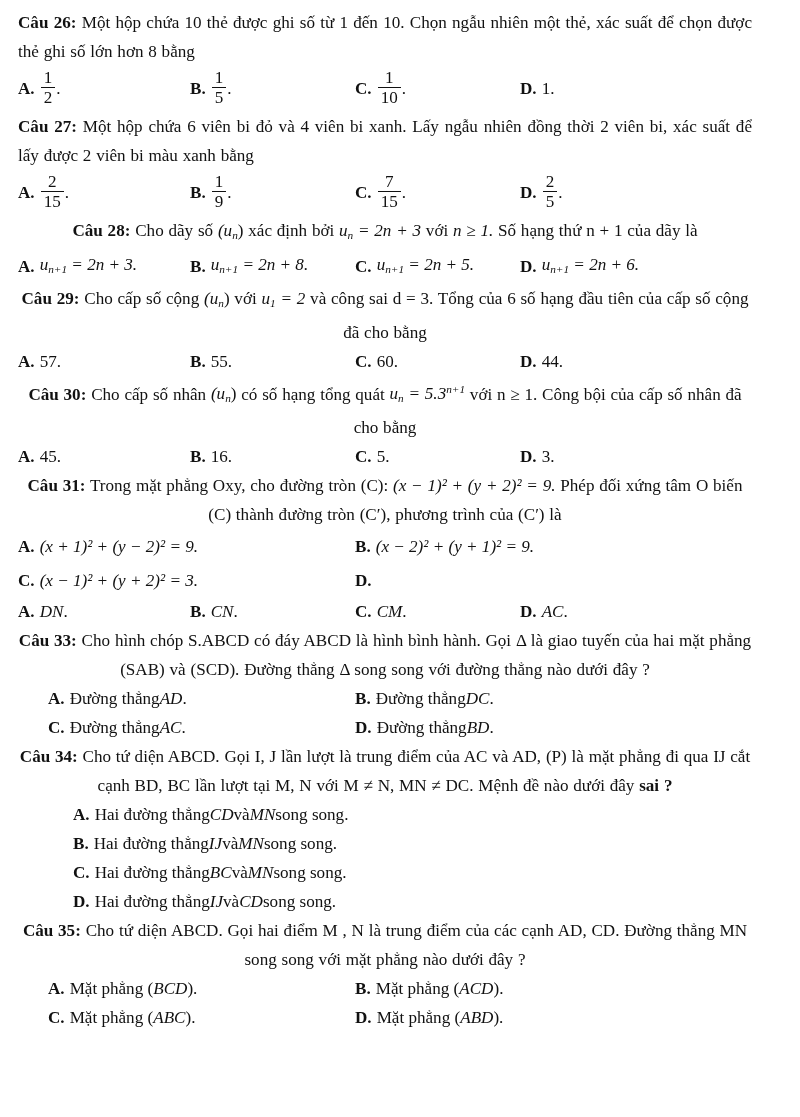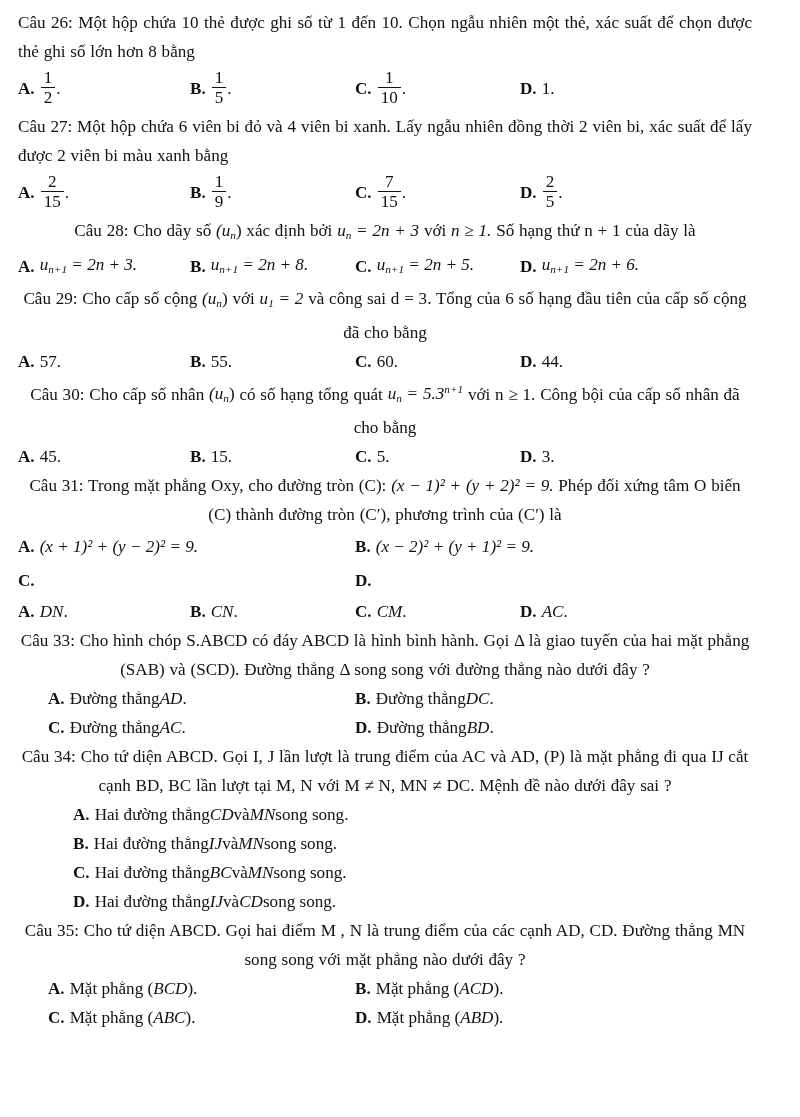--- a/index.html
+++ b/index.html
@@ -34,21 +34,21 @@
   }
   .q-stem {
     font-size: 17.1px;
     line-height: 29px;
     text-align: justify;
     text-justify: inter-word;
     word-spacing: 0.5px;
   }
   .q-stem.nojust { text-align: center; }
   .lbl {
-    font-weight: normal;
+    font-weight: bold;
   }
   i, .it {
     font-style: italic;
   }
 
   
   .opts-4 {
     display: flex;
     font-size: 17.1px;
     line-height: 29px;
@@ -300,21 +300,21 @@
       <span>Công bội của cấp số</span>
       <span>nhân đã cho bằng</span>
     </div>
     <div class="opts-4">
       <div class="op">
         <span class="k">A.</span>
         <span class="v">45.</span>
       </div>
       <div class="op">
         <span class="k">B.</span>
-        <span class="v">15.</span>
+        <span class="v">16.</span>
       </div>
       <div class="op">
         <span class="k">C.</span>
         <span class="v">5.</span>
       </div>
       <div class="op">
         <span class="k">D.</span>
         <span class="v">3.</span>
       </div>
     </div>
@@ -334,20 +334,21 @@
         <span class="v mathi">(x + 1)² + (y − 2)² = 9.</span>
       </div>
       <div class="op">
         <span class="k">B.</span>
         <span class="v mathi">(x − 2)² + (y + 1)² = 9.</span>
       </div>
     </div>
     <div class="opts-2" style="height:34px;">
       <div class="op">
         <span class="k">C.</span>
+        <span class="v mathi">(x − 1)² + (y + 2)² = 3.</span>
       </div>
       <div class="op">
         <span class="k">D.</span>
       </div>
     </div>
   </div>
 
   <div class="q">
     <div class="opts-4">
       <div class="op">

